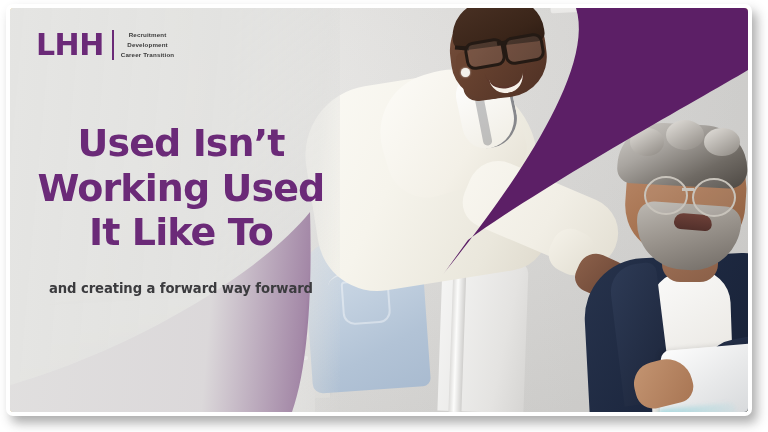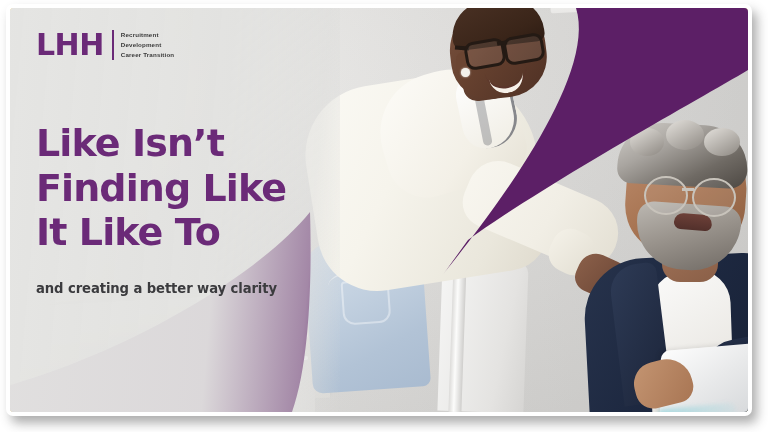--- a/index.html
+++ b/index.html
@@ -27,20 +27,21 @@
     box-sizing: border-box;
     box-shadow: 5px 7px 11px rgba(60,60,60,0.42);
   }
   .slide {
     position: relative;
     width: 100%;
     height: 100%;
     border-radius: 4px;
     overflow: hidden;
     background: #eab308;
+    text-align: center;
   }
 
   
   .backdrop {
     position: absolute;
     inset: 0;
     background:
       radial-gradient(120% 90% at 18% 20%, #e9e8e6 0%, #dedddb 45%, #d2d1cf 100%);
   }
   .wall-shade {
@@ -644,24 +645,24 @@
         <div class="logo-mark">LHH</div>
         <div class="logo-rule"></div>
         <div class="logo-tag">
           <div>Recruitment</div>
           <div>Development</div>
           <div>Career Transition</div>
         </div>
       </div>
 
       <h1 class="headline">
-        <span>Like Isn’t</span>
-        <span>Finding Like</span>
+        <span>Used Isn’t</span>
+        <span>Working Used</span>
         <span>It Like To</span>
       </h1>
 
       <p class="subhead">
-        <span>and creating a better way clarity</span>
+        <span>and creating a forward way forward</span>
       </p>
     </div>
 
   </div>
 </div>
 
 </body></html>

